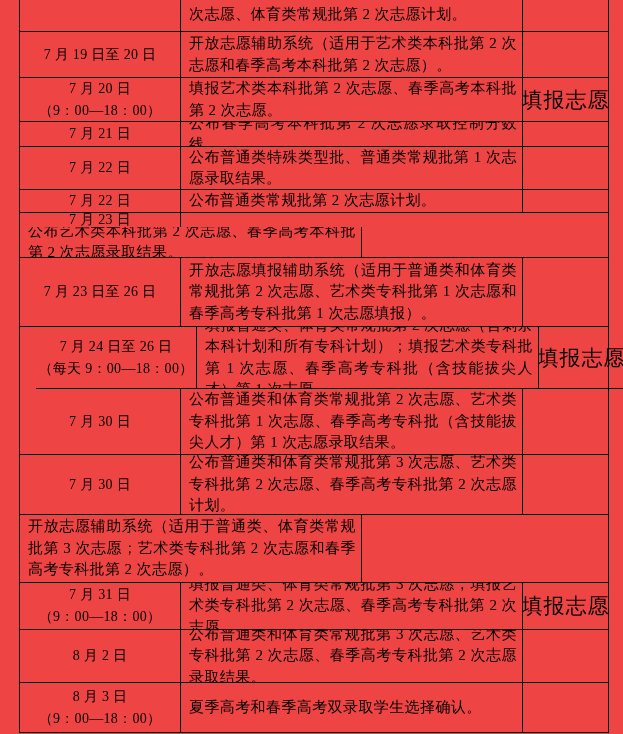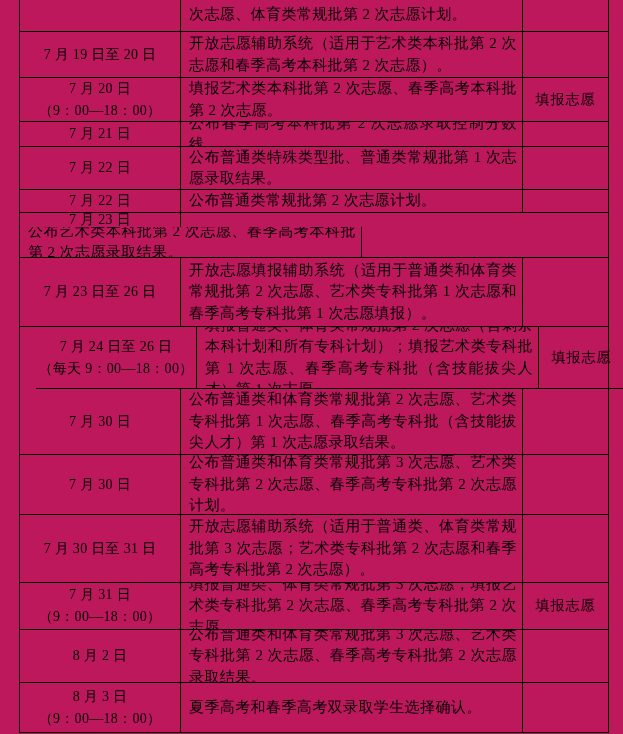--- a/index.html
+++ b/index.html
@@ -7,21 +7,21 @@
     padding: 0;
     background: #ffffff;
     font-family: "Liberation Serif", "DejaVu Serif", serif;
     color: #000000;
   }
   .page {
     position: relative;
     width: 623px;
     height: 734px;
     overflow: hidden;
-    background: #be185d;
+    background: #ef4444;
   }
   .schedule-table {
     position: absolute;
     left: 19px;
     top: 0;
     width: 590px;
     box-sizing: border-box;
     border-left: 1px solid #000000;
     border-right: 1px solid #000000;
   }
@@ -60,21 +60,21 @@
     line-height: 21.5px;
     letter-spacing: 0.4px;
     padding: 1px 5px 1px 8px;
   }
   .cell.action {
     flex: 1;
     display: flex;
     justify-content: center;
     align-items: center;
     text-align: right;
-    font-size: 14px;
+    font-size: 21px;
     letter-spacing: 1px;
     white-space: nowrap;
   }
   .row.first-row .cell.desc {
     justify-content: flex-start;
     padding-top: 4px;
     text-align: left;
   }
 </style>
 </head>
@@ -186,24 +186,20 @@
     <div class="cell date">
       <div class="date-line">7 月 30 日</div>
 
     </div>
     <div class="cell desc">公布普通类和体育类常规批第 3 次志愿、艺术类专科批第 2 次志愿、春季高考专科批第 2 次志愿计划。</div>
     <div class="cell action">
       <span class="action-label"></span>
     </div>
   </div>
       <div class="row" style="height: 68px;">
-    <div class="cell date">
-      <div class="date-line">7 月 30 日至 31 日</div>
-
-    </div>
     <div class="cell desc">开放志愿辅助系统（适用于普通类、体育类常规批第 3 次志愿；艺术类专科批第 2 次志愿和春季高考专科批第 2 次志愿）。</div>
     <div class="cell action">
       <span class="action-label"></span>
     </div>
   </div>
       <div class="row" style="height: 47px;">
     <div class="cell date">
       <div class="date-line">7 月 31 日</div>
       <div class="time-line">（9：00—18：00）</div>
     </div>

